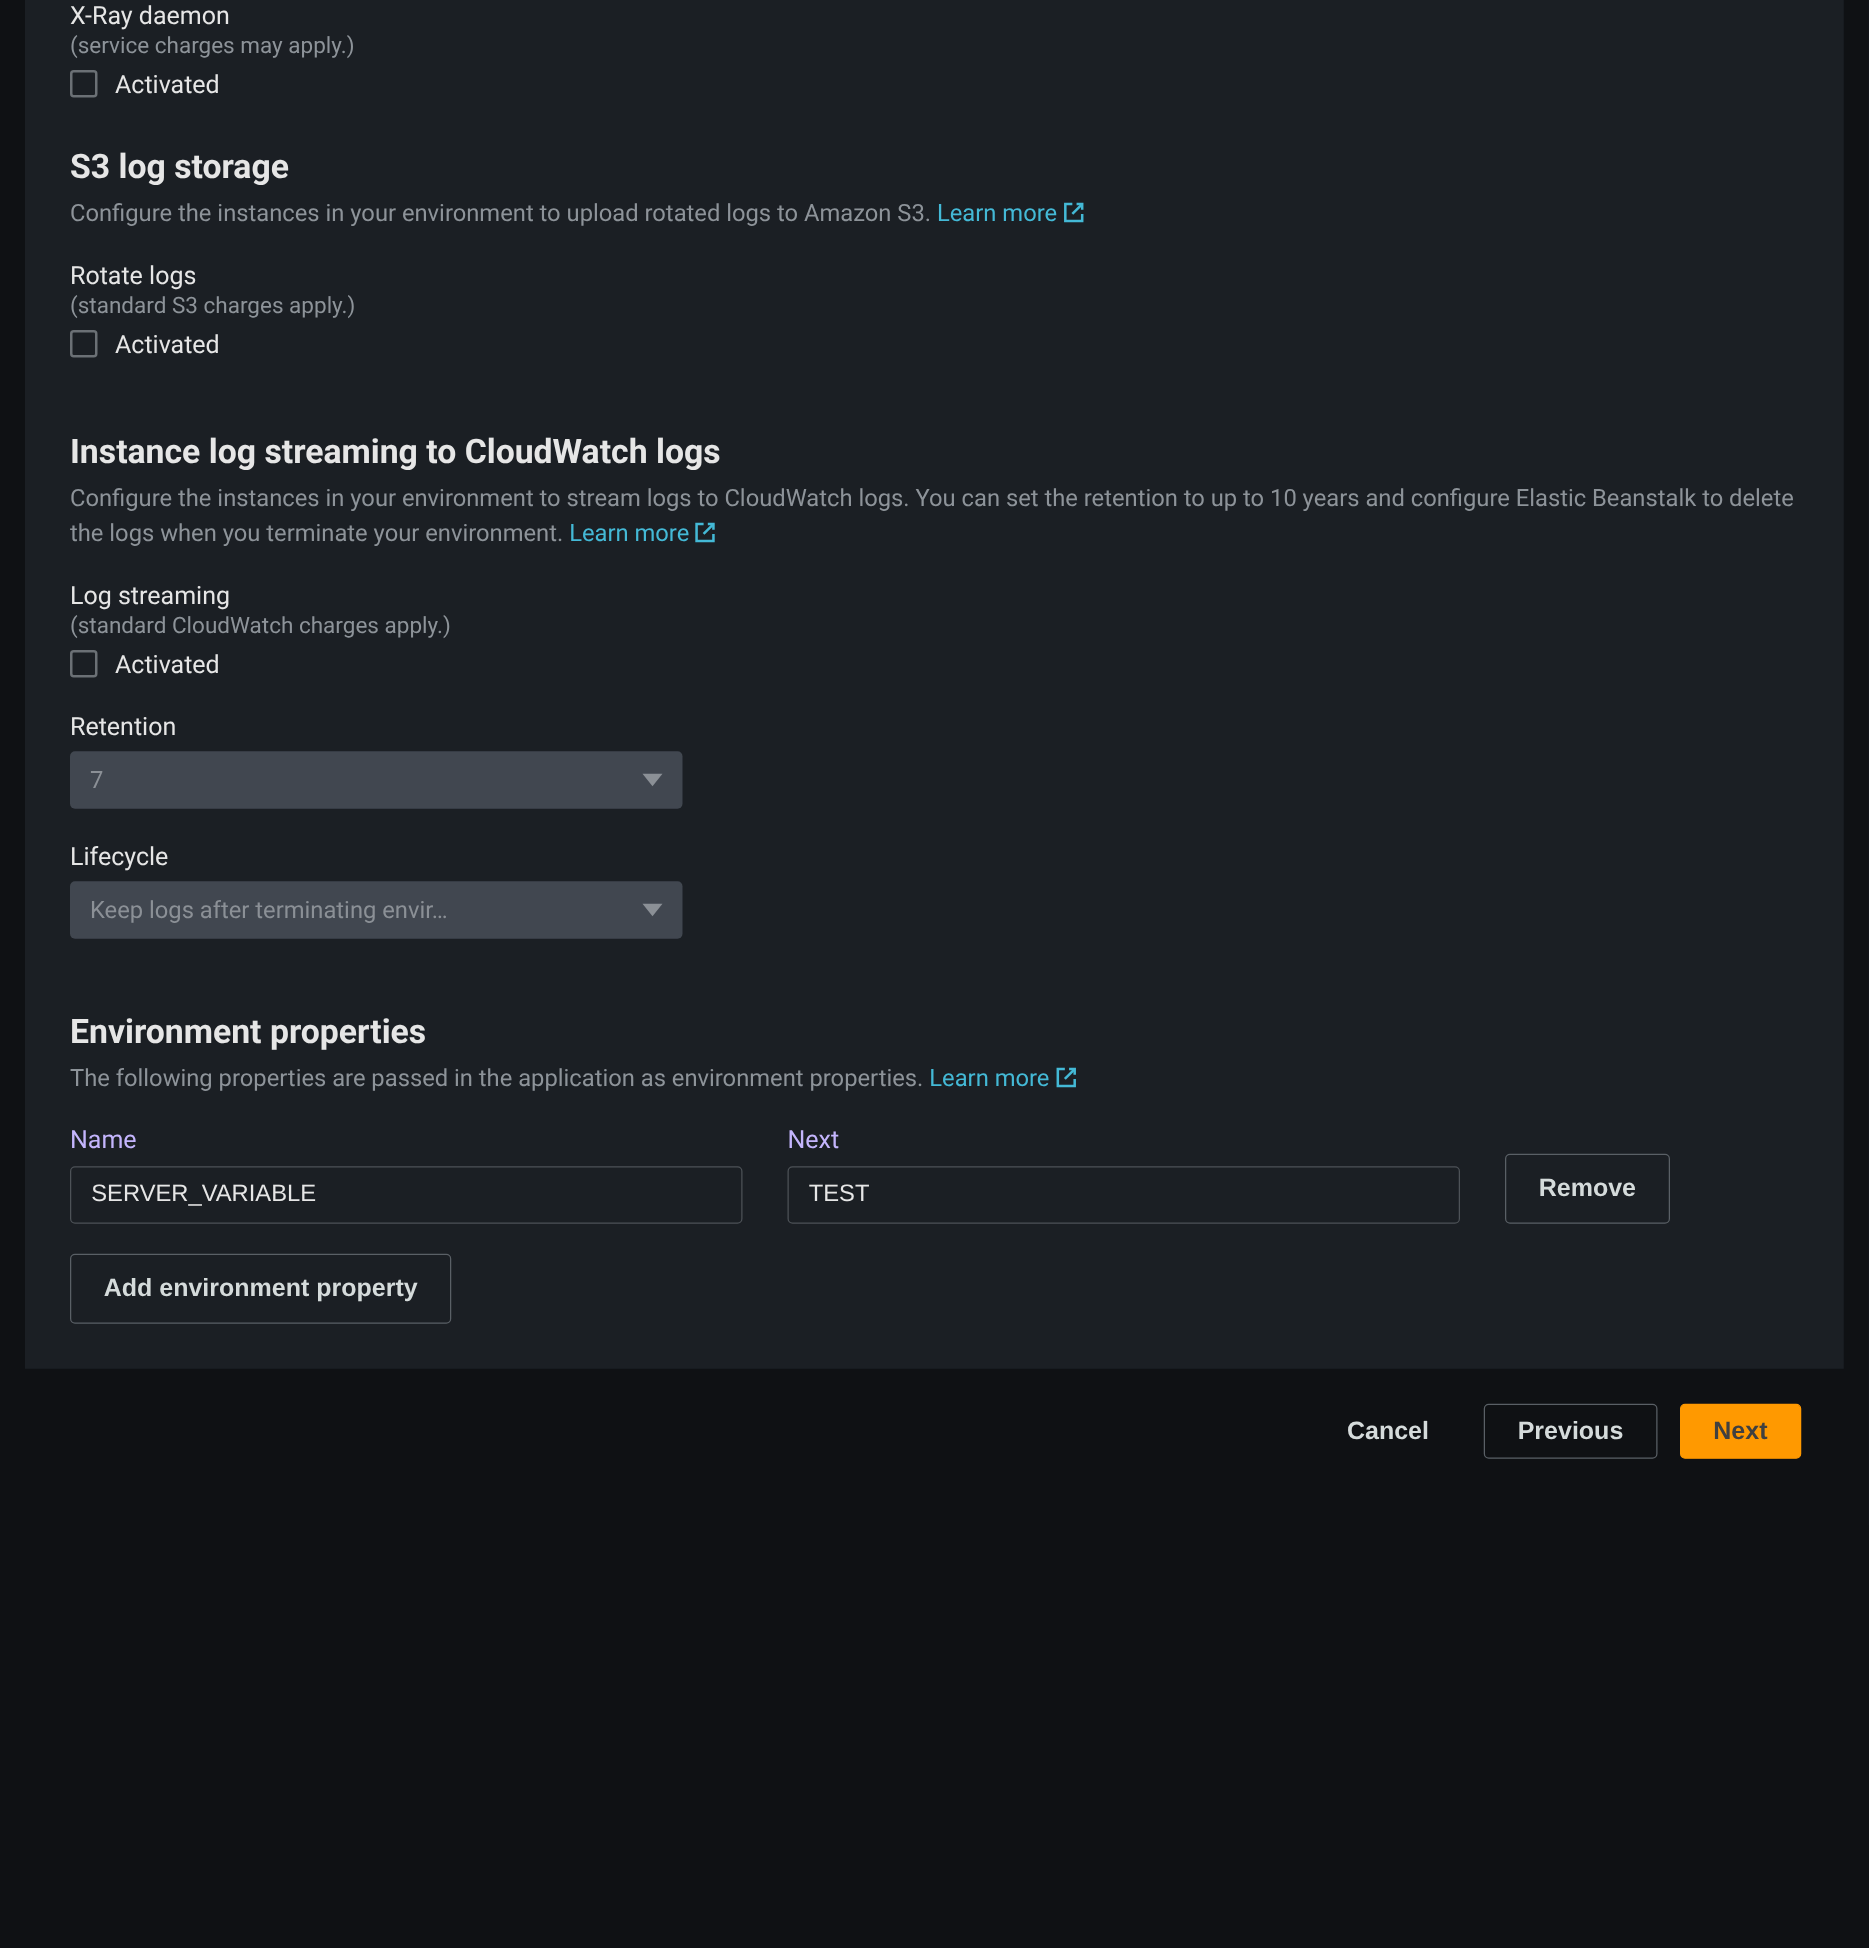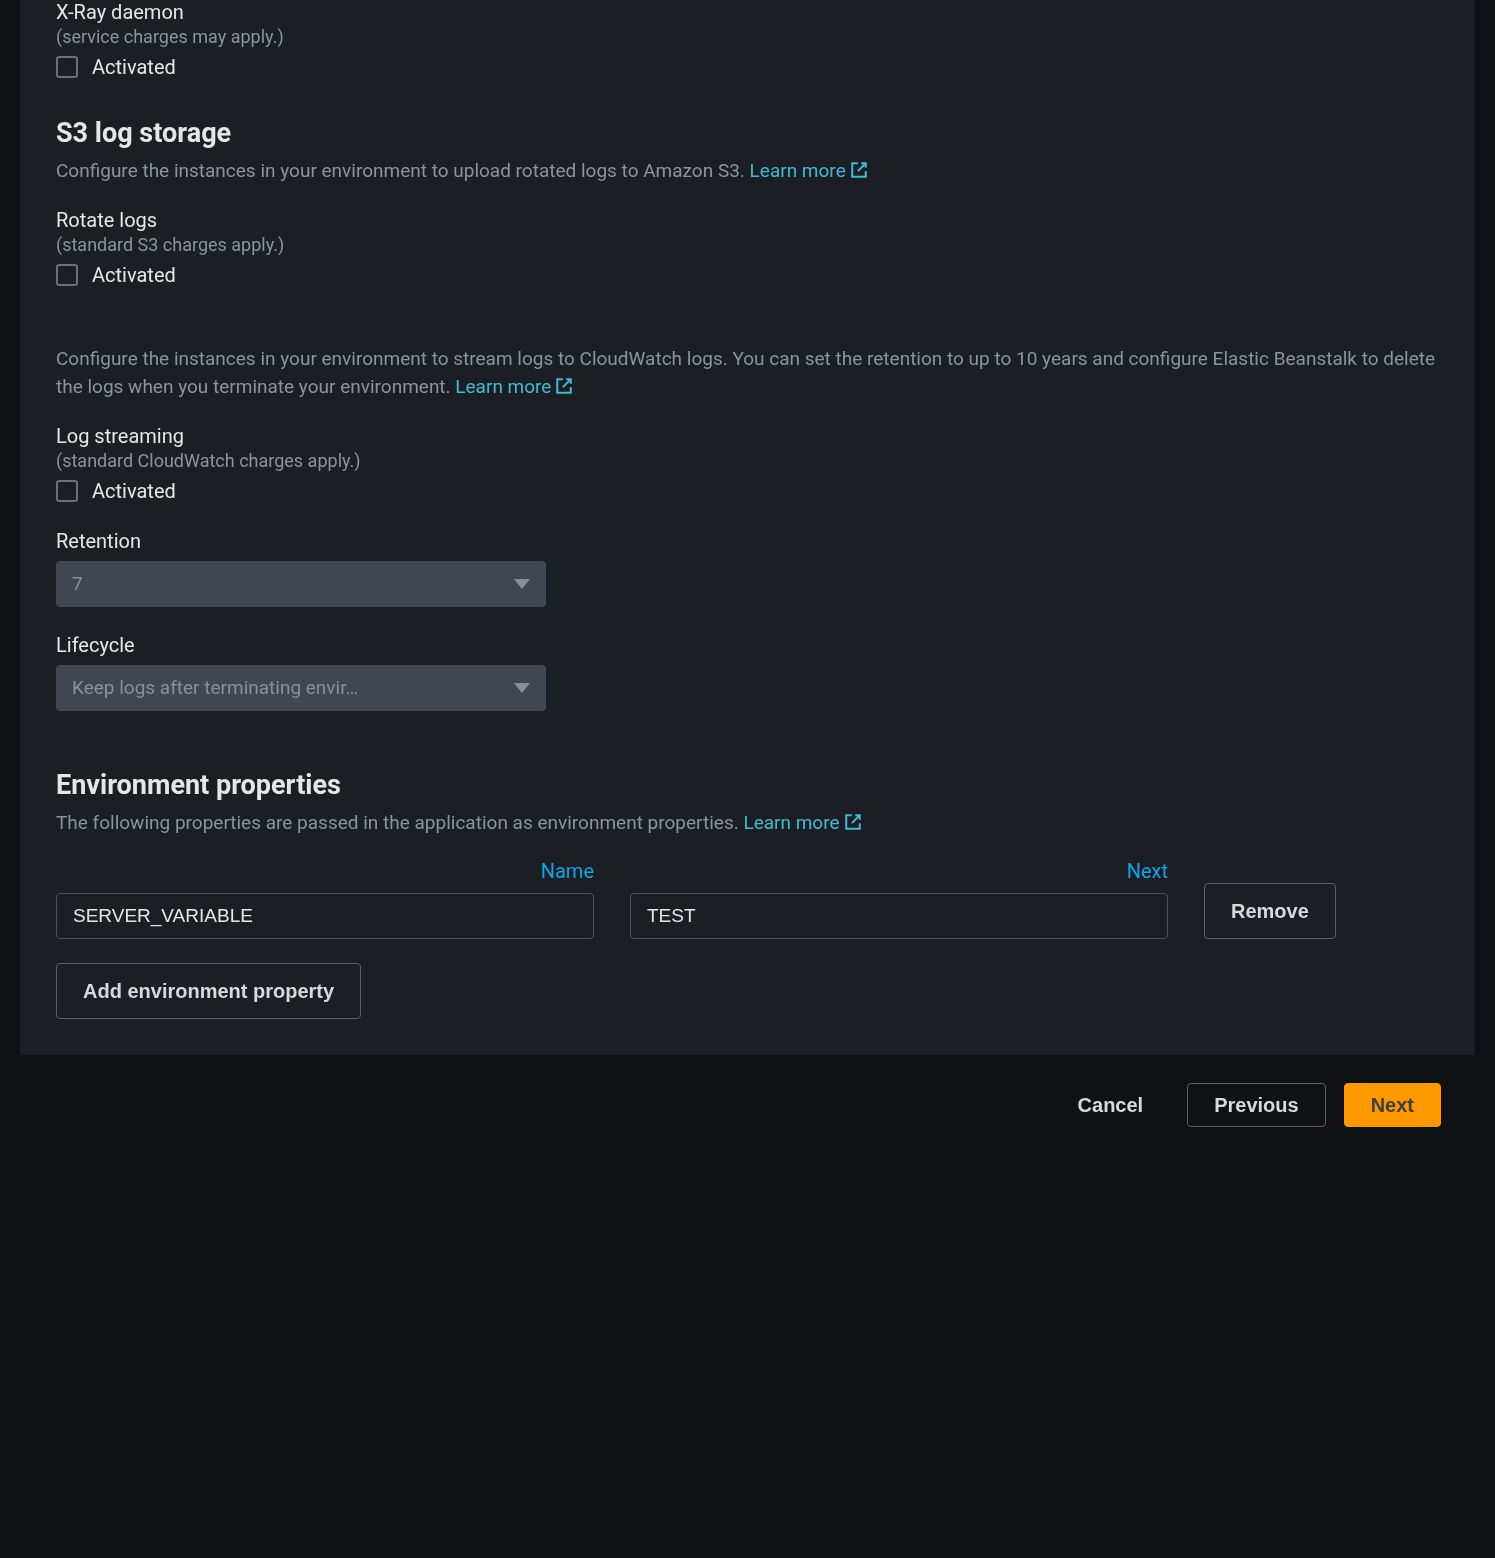--- a/index.html
+++ b/index.html
@@ -81,21 +81,21 @@
     border-left: 8px solid transparent;
     border-right: 8px solid transparent;
     border-top: 10px solid #8b9096;
     flex: none;
   }
   .select .sel-text {
     overflow: hidden; text-overflow: ellipsis; white-space: nowrap;
     max-width: 410px;
   }
   .prop-row { display: flex; gap: 36px; align-items: flex-end; margin-bottom: 24px; }
-  .col-label { color: #0ea5e9; font-size: 20px; margin-bottom: 10px; text-align: right; }
+  .col-label { color: #c4b5fd; font-size: 20px; margin-bottom: 10px; }
   .text-input {
     width: 538px;
     height: 46px;
     background: #1b1f24;
     border: 1px solid #4d5257;
     border-radius: 4px;
     color: #e6e6e6;
     font-size: 19px;
     padding: 0 16px;
     outline: none;
@@ -154,20 +154,21 @@
       <div class="field-label">Rotate logs</div>
       <div class="field-sub">(standard S3 charges apply.)</div>
       <div class="checkbox-row">
         <div class="checkbox"></div>
         <div class="checkbox-label">Activated</div>
       </div>
     </div>
   </div>
 
   <div class="section">
+    <div class="section-title">Instance log streaming to CloudWatch logs</div>
     <div class="section-desc">
       <span>Configure the instances in your environment to stream logs to CloudWatch logs. You can set the retention to up to 10 years and configure Elastic Beanstalk to delete the logs when you terminate your environment. </span><a class="link" href="#"><span>Learn more</span><span class="ext-icon"><svg viewBox="0 0 16 16" fill="none" stroke="#44b9d6" stroke-width="1.8">
               <path d="M7 2H2v12h12V9"></path>
               <path d="M10 2h4v4"></path>
               <path d="M14 2L7 9"></path>
             </svg></span></a>
     </div>
     <div class="field">
       <div class="field-label">Log streaming</div>
       <div class="field-sub">(standard CloudWatch charges apply.)</div>

